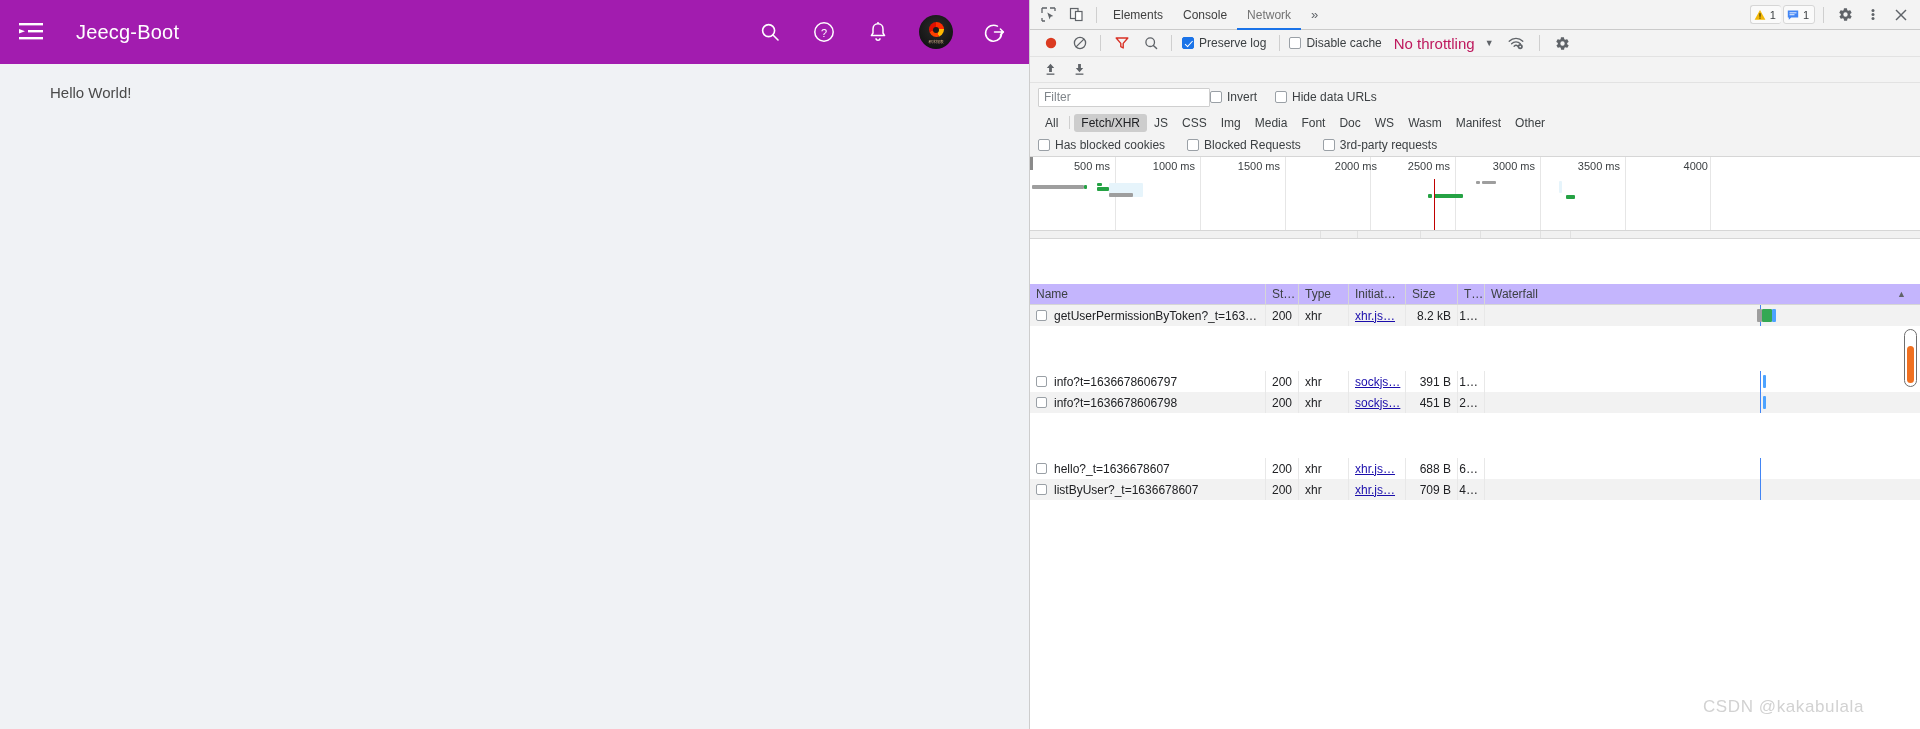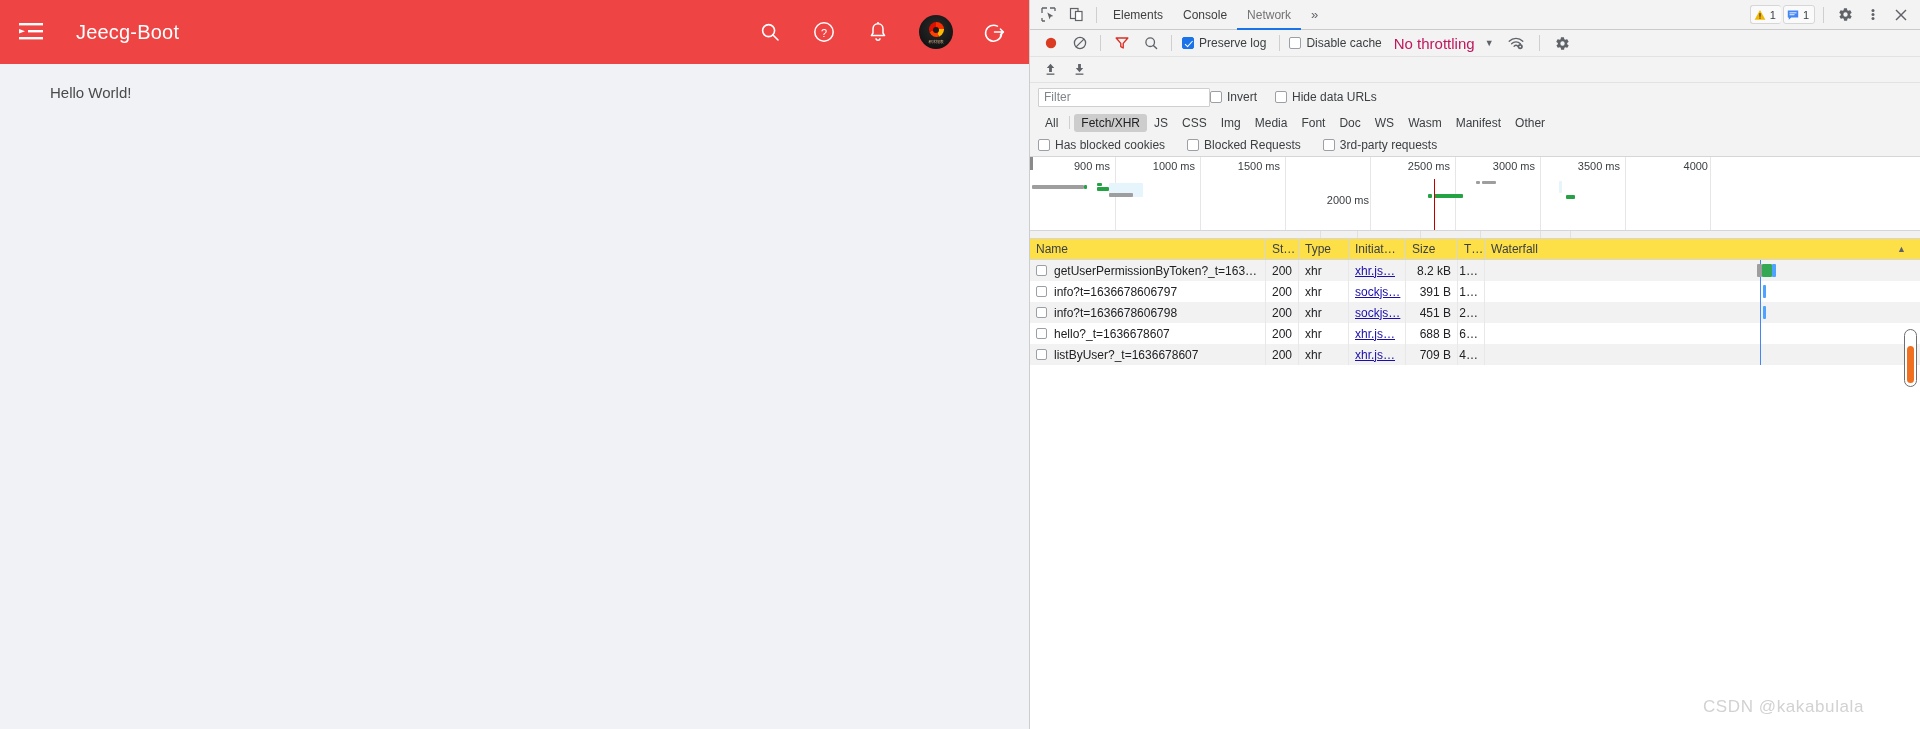--- a/index.html
+++ b/index.html
@@ -7,21 +7,21 @@
     width: 1920px; height: 729px;
     overflow: hidden;
     font-family: "Liberation Sans", sans-serif;
     background: #ffffff;
   }
   .screen { position: relative; width: 1920px; height: 729px; display: flex; }
 
   
   .app { width: 1029px; height: 729px; background: #f0f2f5; position: relative; }
   .app-header {
-    height: 64px; background: #ef4444; display: flex; align-items: center;
+    height: 64px; background: #a21caf; display: flex; align-items: center;
     padding: 0 22px 0 14px; position: relative;
   }
   .menu-fold { width: 34px; height: 34px; display: flex; align-items: center; justify-content: center; cursor: pointer; }
   .app-title {
     color: #fff; font-size: 20px; margin-left: 28px; letter-spacing: .2px;
     font-family: "Liberation Sans", sans-serif;
   }
   .header-right { margin-left: auto; display: flex; align-items: center; gap: 28px; }
   .hdr-icon { width: 26px; height: 26px; display: flex; align-items: center; justify-content: center; cursor: pointer; }
   .avatar {
@@ -145,32 +145,32 @@
   }
   .ov-left-edge { position: absolute; left: 0; top: 0; width: 3px; height: 13px; background: #8a8a8a; }
   .ov-bar { position: absolute; height: 4px; border-radius: 1px; }
   .ov-redline { position: absolute; width: 1px; background: #c00000; top: 22px; bottom: 0; }
   .ov-footer { position: absolute; left:0; right:0; bottom:0; height:8px; background:#f1f1f1; border-top:1px solid #d6d6d6;}
   .ov-fgrid { position:absolute; top:0; bottom:0; width:1px; background:#e0e0e0;}
 
   
   .dt-table { flex: 1 1 auto; background: #fff; position: relative; overflow: hidden; display: flex; flex-direction: column; }
   .tbl-head {
-    height: 21px; display: flex; align-items: center; background: #fde047;
-    border-bottom: 1px solid #d6d6d6; font-size: 12px; color: #3c4043; flex: none;
+    height: 21px; display: flex; align-items: center; background: #c4b5fd;
+    border-bottom: 1px solid #d6d6d6; font-size: 12px; color: #3c4043; flex: none; margin-top: 45px;
   }
   .th {
     height: 21px; display: flex; align-items: center; padding: 0 6px;
     border-right: 1px solid #d6d6d6; overflow: hidden; white-space: nowrap; cursor: pointer;
   }
   .th.waterfall { border-right: none; flex: 1 1 auto; justify-content: space-between; }
   .sort-arrow { font-size: 9px; color: #5f6368; margin-right: 8px; }
   .tr { height: 21px; display: flex; align-items: center; font-size: 12px; color: #202124; }
   .tr.odd { background: #f2f2f2; }
-  .tr.even { background: #ffffff; }
+  .tr.even { background: #ffffff; margin-top: 45px; }
   .td {
     height: 21px; display: flex; align-items: center; padding: 0 6px;
     border-right: 1px solid #e8e8e8; overflow: hidden; white-space: nowrap; text-overflow: ellipsis;
   }
   .td.waterfall { border-right: none; flex: 1 1 auto; position: relative; }
   .row-cbx {
     width: 11px; height: 11px; border: 1px solid #9aa0a6; border-radius: 2px;
     background: #fff; flex: none; margin-right: 7px;
   }
   .name-cell { display: flex; align-items: center; overflow: hidden; }
@@ -432,24 +432,24 @@
       <div class="ov-grid">
         <div class="ov-tick" style="left:85px;"></div>
         <div class="ov-tick" style="left:170px;"></div>
         <div class="ov-tick" style="left:255px;"></div>
         <div class="ov-tick" style="left:340px;"></div>
         <div class="ov-tick" style="left:425px;"></div>
         <div class="ov-tick" style="left:510px;"></div>
         <div class="ov-tick" style="left:595px;"></div>
         <div class="ov-tick" style="left:680px;"></div>
       </div>
-      <div class="ov-label" style="left:85px;">900 ms</div>
+      <div class="ov-label" style="left:85px;">500 ms</div>
       <div class="ov-label" style="left:170px;">1000 ms</div>
       <div class="ov-label" style="left:255px;">1500 ms</div>
-      <div class="ov-label" style="left:344px;margin-top:34px;">2000 ms</div>
+      <div class="ov-label" style="left:352px;">2000 ms</div>
       <div class="ov-label" style="left:425px;">2500 ms</div>
       <div class="ov-label" style="left:510px;">3000 ms</div>
       <div class="ov-label" style="left:595px;">3500 ms</div>
       <div class="ov-label" style="left:683px;">4000</div>
 
       <div class="ov-bar" style="left:2px;top:28px;width:52px;background:#9e9e9e;"></div>
       <div class="ov-bar" style="left:54px;top:28px;width:3px;background:#25a244;"></div>
       <div class="ov-bar" style="left:67px;top:26px;width:5px;height:3px;background:#25a244;"></div>
       <div class="ov-bar" style="left:67px;top:30px;width:12px;height:4px;background:#25a244;"></div>
       <div class="ov-bar" style="left:79px;top:26px;width:34px;height:14px;background:#e6f4fb;"></div>

